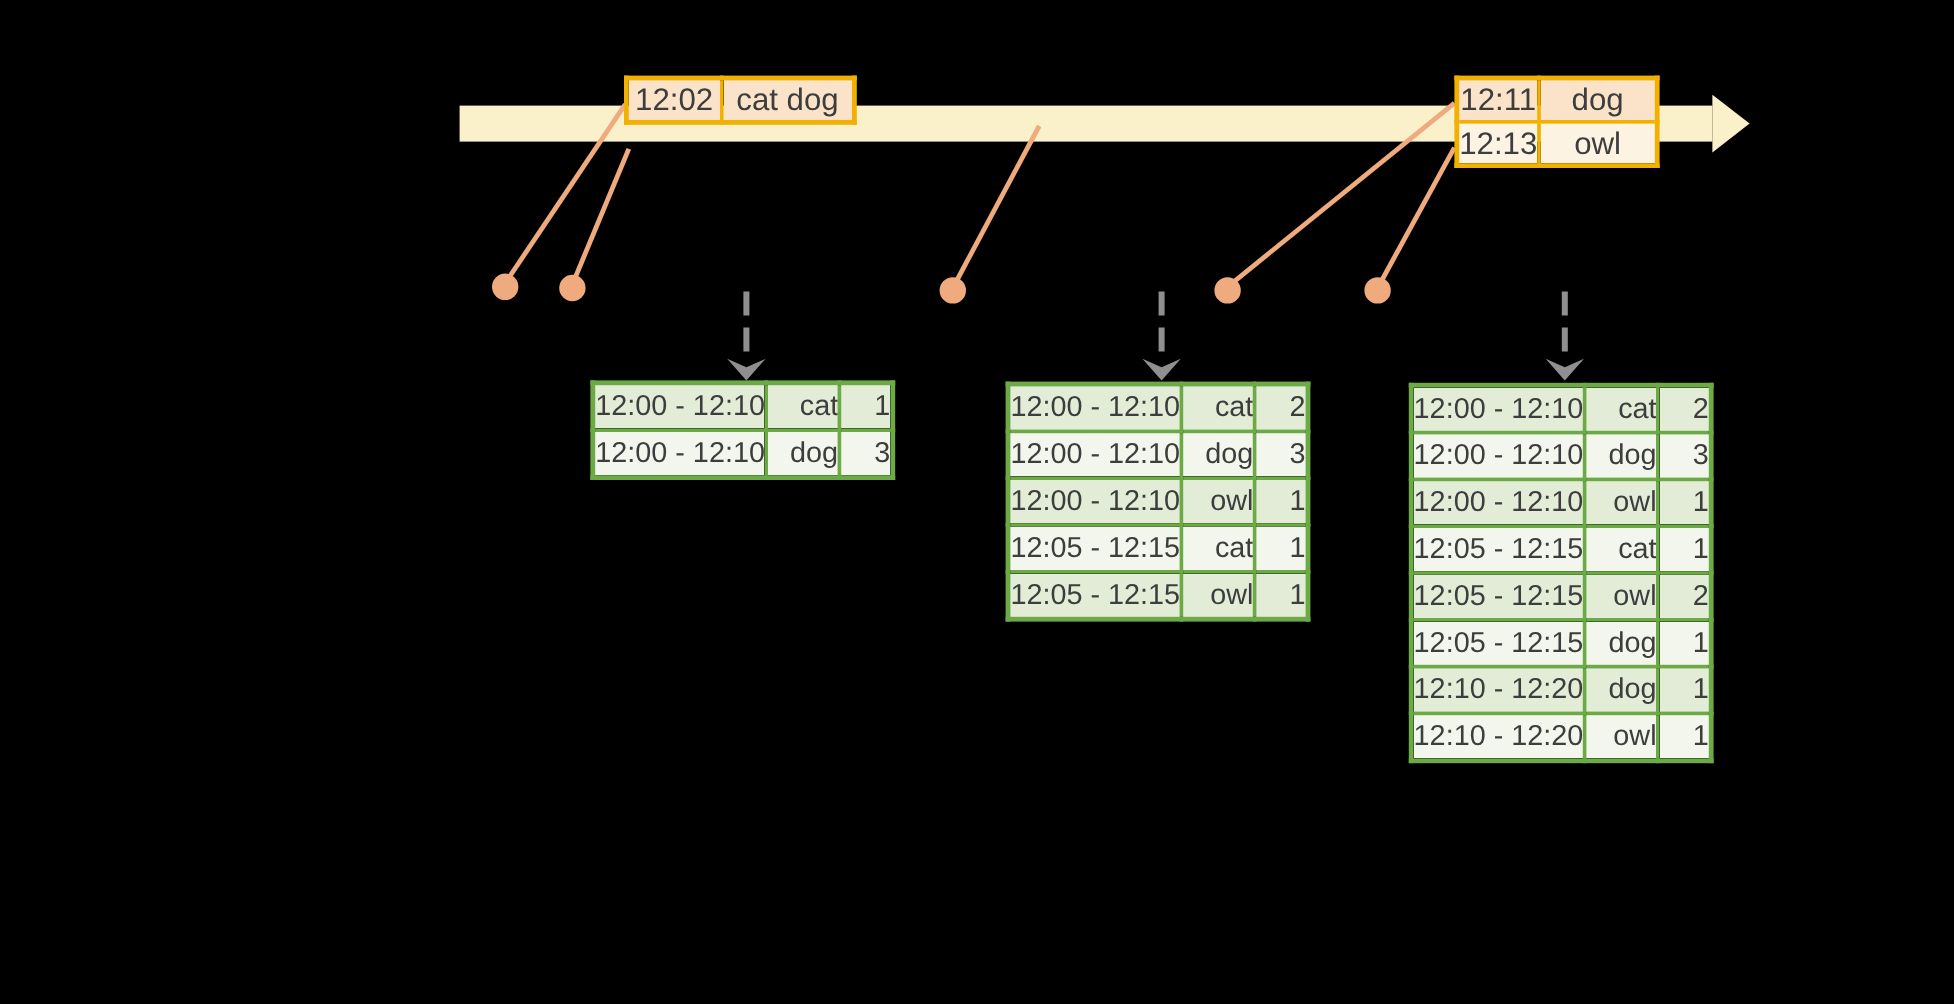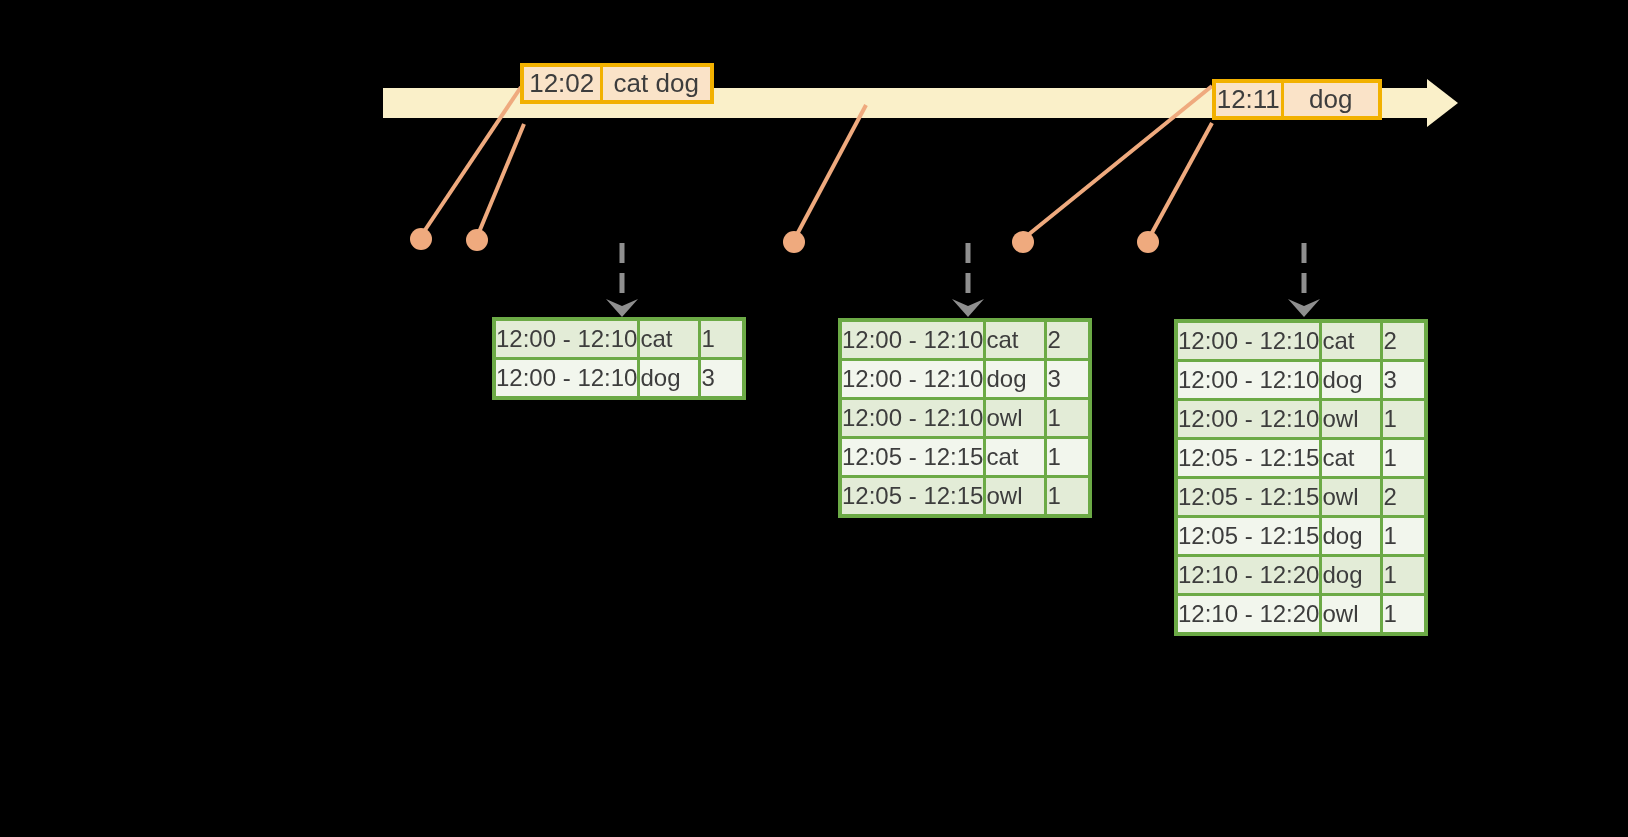--- a/index.html
+++ b/index.html
@@ -5,25 +5,25 @@
   html,body{margin:0;padding:0;background:#000;}
   #canvas{position:relative;width:1628px;height:828px;background:#000;overflow:hidden;
           font-family:"Liberation Sans",sans-serif;}
   .band{position:absolute;left:383px;top:88px;width:1044px;height:30px;background:var(--band);}
   svg.overlay{position:absolute;left:0;top:0;z-index:1;}
   table{border-collapse:collapse;table-layout:fixed;position:absolute;z-index:2;}
   .etable{border:4px solid var(--amber);}
   .etable td{border:3px solid var(--amber);height:33px;padding:0;text-align:center;
              vertical-align:middle;font-size:26px;color:var(--text);overflow:hidden;white-space:nowrap;}
   .rtable{border:4px solid var(--green);}
-  .rtable td{border:3px solid var(--green);height:36px;padding:0;text-align:left;
+  .rtable td{border:3px solid var(--green);height:36px;padding:0;text-align:right;
              vertical-align:middle;font-size:24px;color:var(--text);overflow:hidden;white-space:nowrap;}
   .ed{background:var(--event-dark);} .el{background:var(--event-light);}
   .rd{background:var(--result-dark);} .rl{background:var(--result-light);}
-  #et1{left:520px;top:63px;} #et2{left:865px;top:83px;} #et3{left:1212px;top:63px;margin-top:16px;}
+  #et1{left:520px;top:63px;} #et2{left:865px;top:83px;} #et3{left:1212px;top:63px;}
   #rt1{left:492px;top:317px;} #rt2{left:838px;top:318px;} #rt3{left:1174px;top:319px;}
 </style>
 </head>
 <body>
 
 <div id="canvas">
 
   <div class="band"></div>
 
   <svg class="overlay" width="1628" height="837" viewBox="0 0 1628 837">
@@ -65,20 +65,24 @@
 
   <table id="et3" class="etable">
     <colgroup>
         <col style="width:68px">
         <col style="width:98px">
       </colgroup>
     <tbody>
         <tr class="ed">
       <td>12:11</td>
       <td>dog</td>
+    </tr>
+    <tr class="el">
+      <td>12:13</td>
+      <td>owl</td>
     </tr>
   </tbody>
     </table>
 
   <table id="rt1" class="rtable">
     <colgroup>
         <col style="width:141px">
         <col style="width:61px">
         <col style="width:44px">
       </colgroup>

